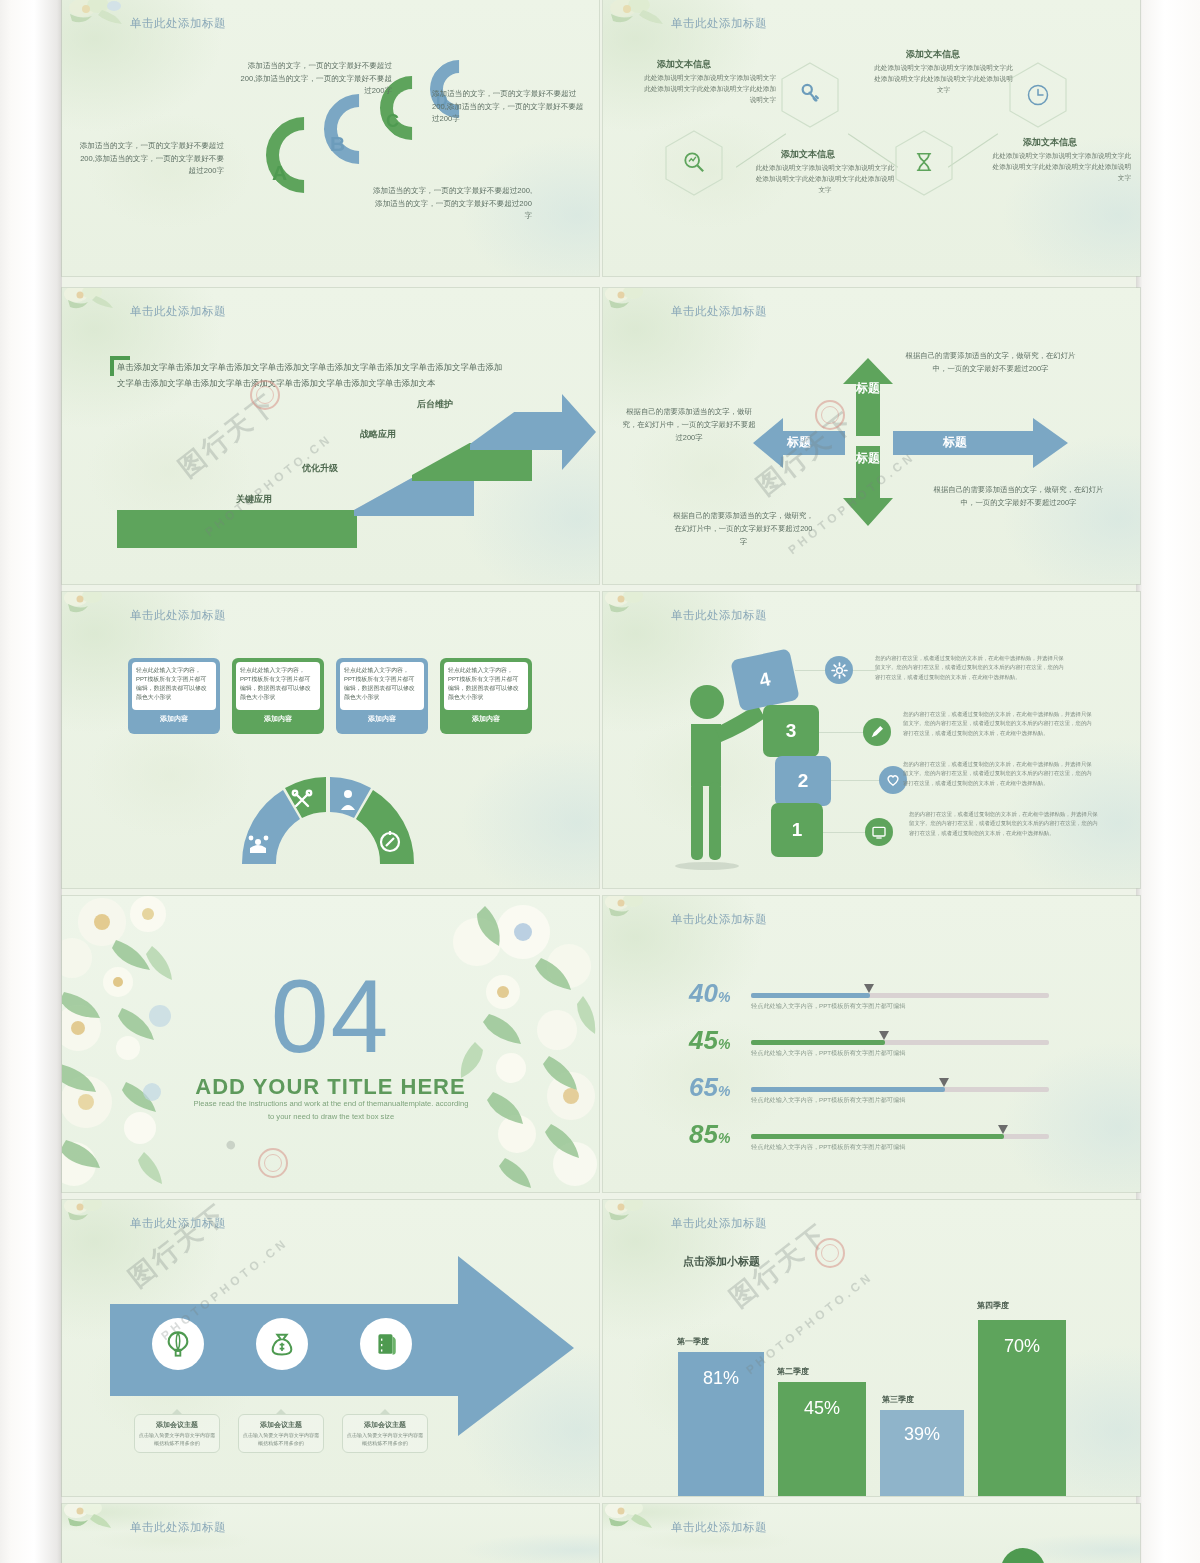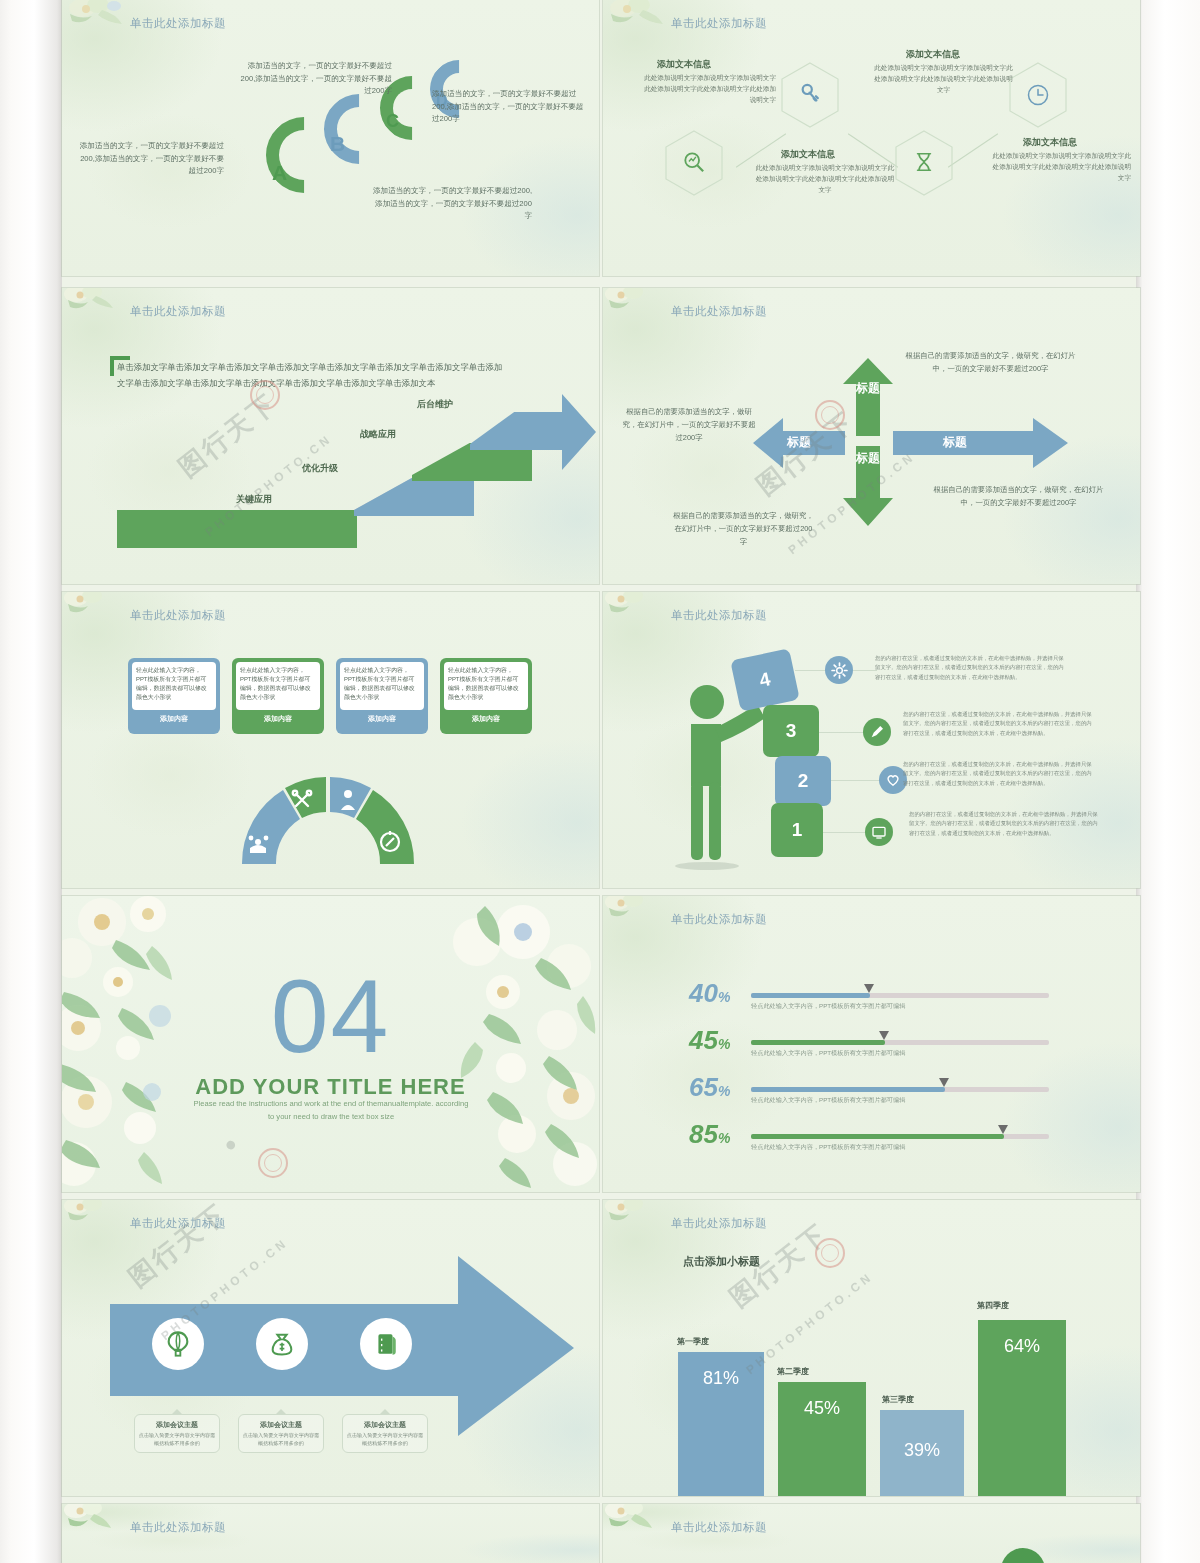--- a/index.html
+++ b/index.html
@@ -638,25 +638,25 @@
     <div class="barcat" style="left:30px;top:136px;width:120px;">第一季度</div>
     <div class="bar" style="left:75px;top:152px;width:86px;height:144px;background:#7ba7c4;"></div>
     <div class="barval" style="left:75px;top:168px;width:86px;">81%</div>
 
     <div class="barcat" style="left:130px;top:166px;width:120px;">第二季度</div>
     <div class="bar" style="left:175px;top:182px;width:88px;height:114px;background:#5ea45c;"></div>
     <div class="barval" style="left:175px;top:198px;width:88px;">45%</div>
 
     <div class="barcat" style="left:235px;top:194px;width:120px;">第三季度</div>
     <div class="bar" style="left:277px;top:210px;width:84px;height:86px;background:#8fb4ca;"></div>
-    <div class="barval" style="left:277px;top:224px;width:84px;margin-top:16px;">39%</div>
+    <div class="barval" style="left:277px;top:224px;width:84px;">39%</div>
 
     <div class="barcat" style="left:330px;top:100px;width:120px;">第四季度</div>
     <div class="bar" style="left:375px;top:120px;width:88px;height:176px;background:#5ea45c;"></div>
-    <div class="barval" style="left:375px;top:136px;width:88px;">64%</div>
+    <div class="barval" style="left:375px;top:136px;width:88px;">70%</div>
 
     <div class="wm" style="left:118px;top:48px;">图行天下</div>
     <div class="wm wm-small" style="left:128px;top:116px;">PHOTOPHOTO.CN</div>
     <div class="wm-seal" style="left:212px;top:38px;"></div>
   </div>
 
   <div class="slide" style="left:0px;top:1504px;width:537px;height:59px;">
     <div class="bg"></div>
     <svg class="floral" viewBox="0 0 120 60">
       <g opacity=".9">

